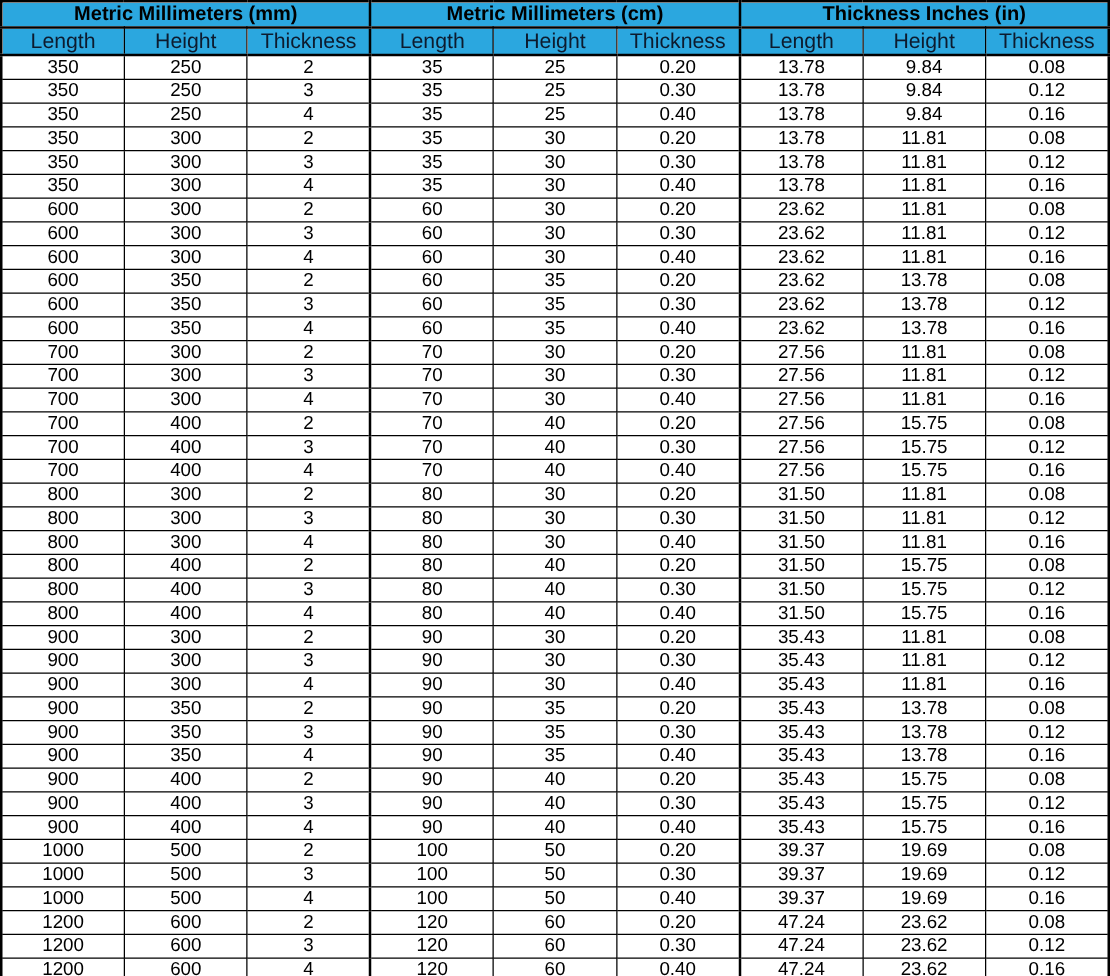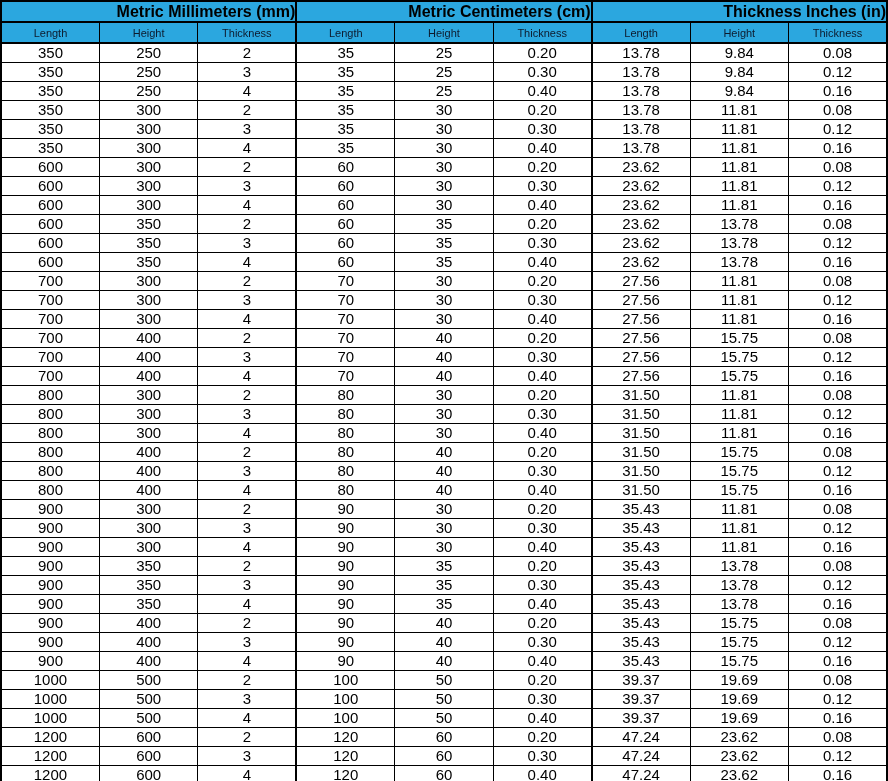--- a/index.html
+++ b/index.html
@@ -21,41 +21,40 @@
   }
   th,td{
     border:1px solid var(--border);
     padding:0;margin:0;text-align:center;vertical-align:middle;
     overflow:hidden;white-space:nowrap;
   }
   tr.group-row th{
     height:19px;background:var(--header-bg);
     font-size:16px;font-weight:bold;color:var(--text);
     border-bottom:2px solid var(--border);
-    text-align:right;
   }
   tr.cols-row th{
     height:19px;background:var(--header-bg);
-    font-size:11px;font-weight:normal;color:var(--header-text);
+    font-size:17px;font-weight:normal;color:var(--header-text);
     border-bottom:2px solid var(--border);
   }
   tbody td{
     height:18px;background:var(--row-bg);
     font-size:15px;color:var(--text);line-height:18px;
   }
   .gsep{border-left:2px solid var(--border);}
 </style>
 </head>
 <body>
 
 <table>
   <thead>
     <tr class="group-row">
       <th colspan="3">Metric Millimeters (mm)</th>
-      <th colspan="3" class="gsep">Metric Centimeters (cm)</th>
+      <th colspan="3" class="gsep">Metric Millimeters (cm)</th>
       <th colspan="3" class="gsep">Thickness Inches (in)</th>
     </tr>
     <tr class="cols-row">
       <th>Length</th>
       <th>Height</th>
       <th>Thickness</th>
       <th class="gsep">Length</th>
       <th>Height</th>
       <th>Thickness</th>
       <th class="gsep">Length</th>

